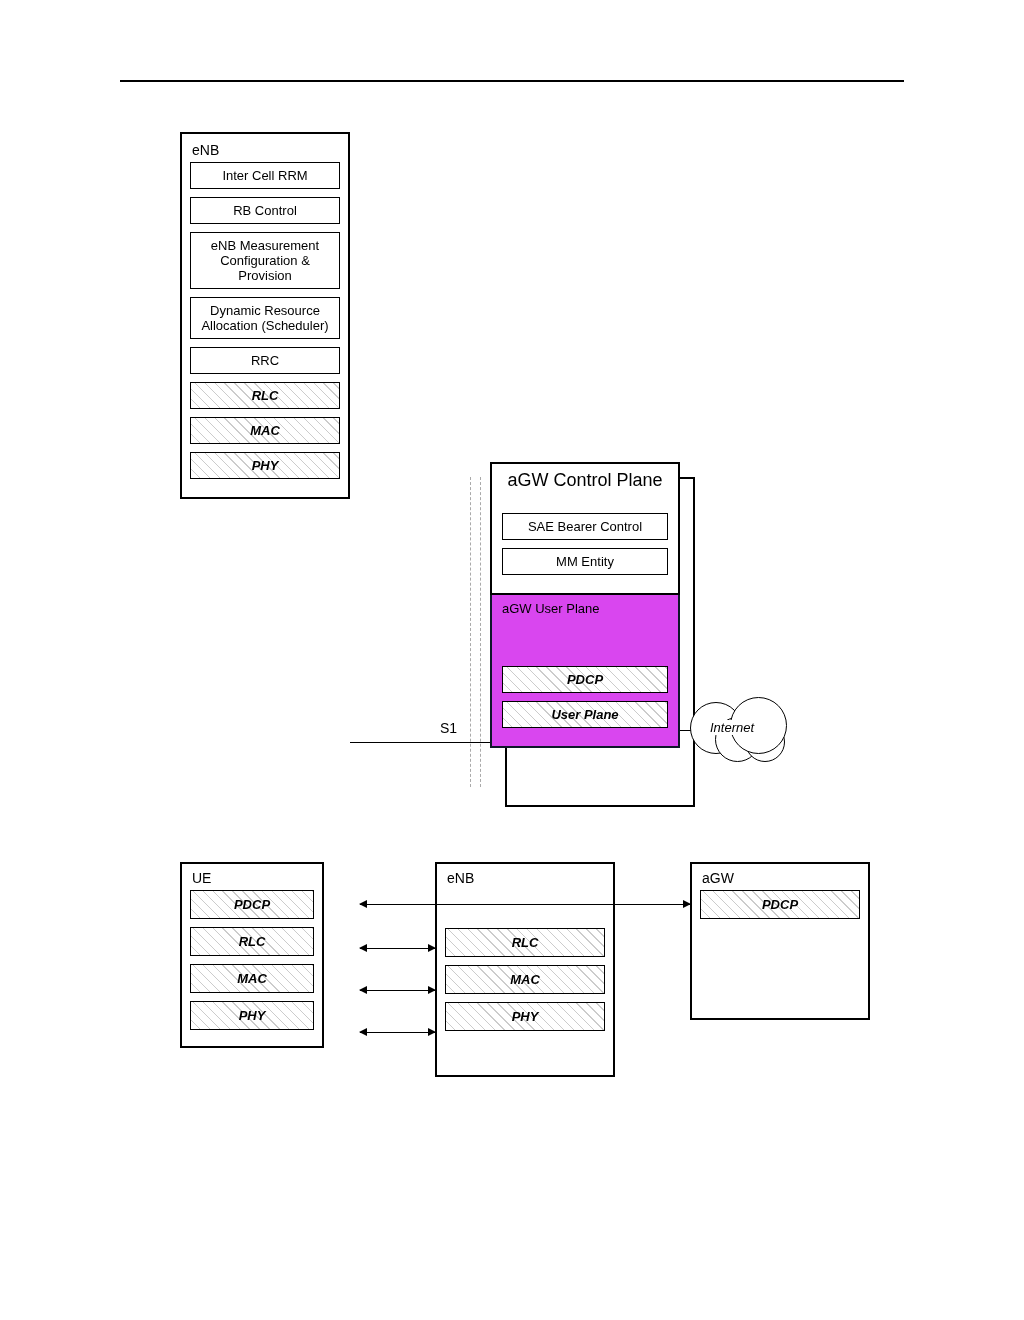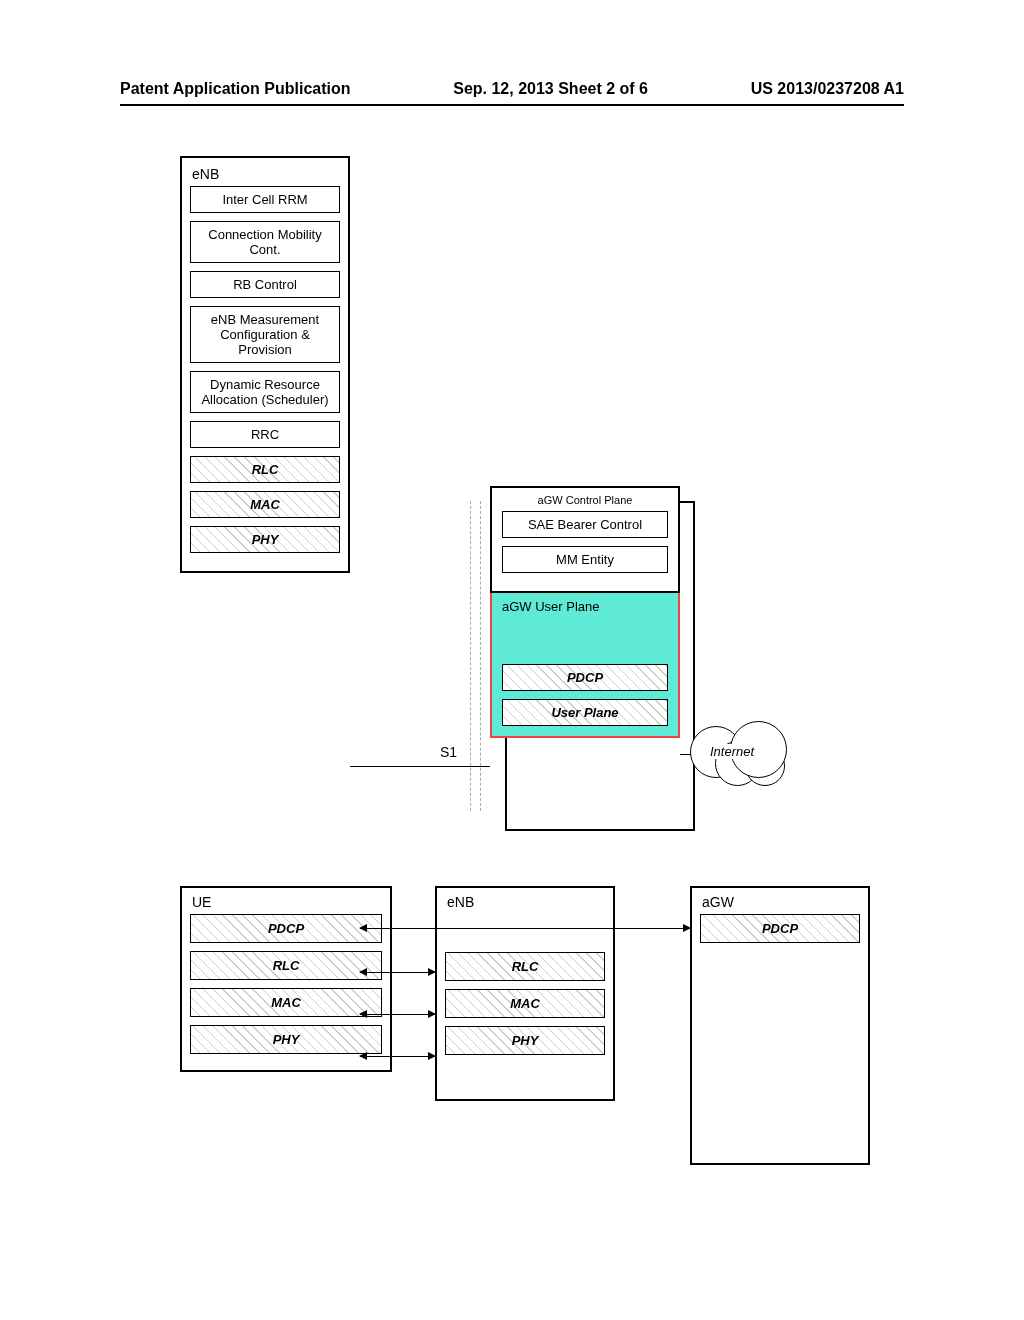--- a/index.html
+++ b/index.html
@@ -74,28 +74,28 @@
     width: 190px;
   }
   .agw-cp {
     border: 2px solid #000;
     padding: 6px 10px 10px 10px;
     background: #fff;
     position: relative;
     z-index: 2;
   }
   .agw-cp-title {
-    font-size: 11px;
+    font-size: 18px;
     text-align: center;
-    margin-bottom: 5px;
+    margin-bottom: 22px;
   }
   .agw-up {
-    border: 2px solid #ef4444;
-    padding: 6px 10px 2px 10px;
-    background: #5eead4;
+    border: 2px solid #0f172a;
+    padding: 6px 10px 10px 10px;
+    background: #d946ef;
     position: relative;
     z-index: 1;
     margin-top: -2px;
   }
   .agw-up-title {
     font-size: 13px;
     margin-bottom: 50px;
   }
   .agw-shadow {
     position: absolute;
@@ -215,23 +215,23 @@
     font-style: italic;
     font-weight: bold;
     background: repeating-linear-gradient(
       45deg,
       #fff,
       #fff 6px,
       #ccc 6px,
       #ccc 7px
     );
   }
-  .ue-node { left: 0; top: 0; width: 212px; }
+  .ue-node { left: 0; top: 0; width: 144px; }
   .enb-node { left: 255px; top: 0; width: 180px; height: 215px;}
-  .agw-node { left: 510px; top: 0; width: 180px; height: 279px;}
+  .agw-node { left: 510px; top: 0; width: 180px; height: 158px;}
   .arrow-line {
     position: absolute;
     height: 1px;
     background: #000;
   }
   .arrow-line::before, .arrow-line::after {
     content: "";
     position: absolute;
     width: 0; height: 0;
     border-top: 4px solid transparent;
@@ -245,33 +245,27 @@
   .arrow-line::after {
     border-left: 8px solid #000;
     right: -1px;
   }
 </style>
 </head>
 <body>
 
 <div class="page">
 
-  <div class="header">
-    <span>Patent Application Publication</span>
-    <span>Sep. 12, 2013  Sheet 2 of 6</span>
-    <span>US 2013/0237208 A1</span>
-  </div>
   <div class="header-line"></div>
 
   <div class="fig2">
 
     <div class="enb-box">
       <div class="enb-title">eNB</div>
       <div class="func-box">Inter Cell RRM</div>
-      <div class="func-box">Connection Mobility Cont.</div>
       <div class="func-box">RB Control</div>
       <div class="func-box">eNB Measurement Configuration &amp; Provision</div>
       <div class="func-box">Dynamic Resource Allocation (Scheduler)</div>
       <div class="func-box">RRC</div>
       <div class="func-box hatched">RLC</div>
       <div class="func-box hatched">MAC</div>
       <div class="func-box hatched">PHY</div>
     </div>
 
     <div class="dashed-vert" style="left:350px; top:345px;"></div>

